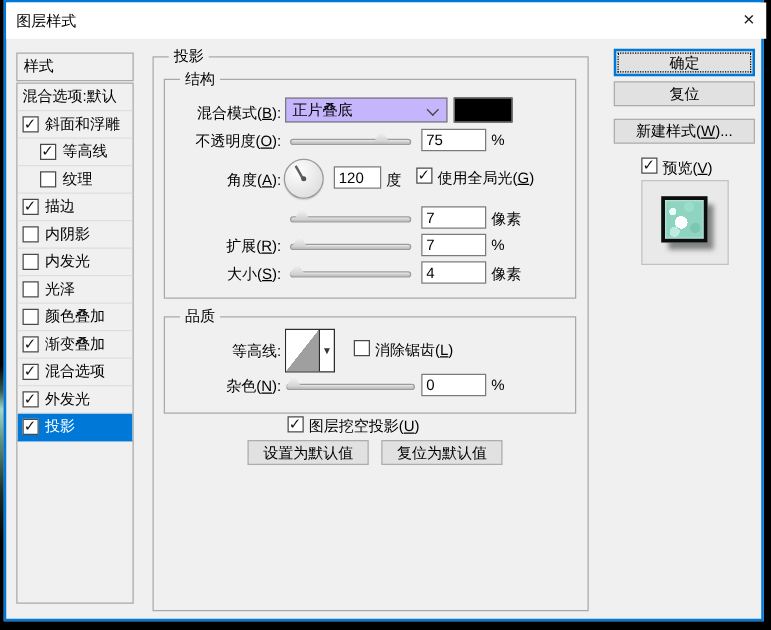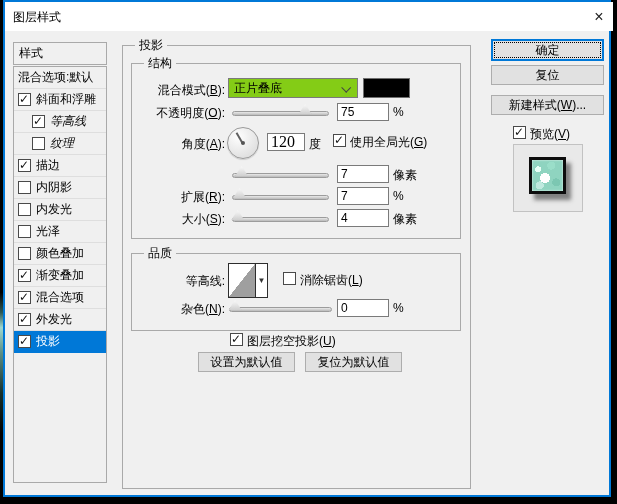--- a/index.html
+++ b/index.html
@@ -38,21 +38,21 @@
     background:#f0f0f0;
   }
   .styles-list {
     position:absolute; left:8px; top:64px; width:94px; height:417px;
     border:1px solid #a9a9a9; background:#f0f0f0; overflow:hidden;text-align:center;
   }
   .style-row {
     height:22px; display:flex; align-items:center; gap:5px;
     padding:0 3px 0 4px; border-bottom:1px solid #dedede;
   }
-  .style-row.indent { padding-left:18px;font-style:italic; }
+  .style-row.indent { padding-left:18px; }
   .style-row.selected { background:#0078d7; color:#fff; border-bottom-color:#0078d7; }
 
   .cb {
     position:relative; width:13px; height:13px; background:#fff;
     border:1px solid #494949; flex:none;
   }
   .cb.checked::after {
     content:"✓"; position:absolute; left:0px; top:-2px;
     font-size:12px; font-weight:bold; color:#111;
   }
@@ -67,21 +67,21 @@
   .box-main      { left:117px; top:43px;  width:349px; height:444px; }
   .box-structure { left:126px; top:61px;  width:330px; height:176px; }
   .box-quality   { left:126px; top:251px; width:330px; height:78px;  }
 
   
   .field-label { position:absolute; left:126px; width:94px; text-align:right; white-space:nowrap; }
   .unit { position:absolute; left:388px; white-space:nowrap; }
 
   .combo {
     position:absolute; left:223px; top:76px; width:130px; height:20px;
-    background:#84cc16; border:1px solid #7a7a7a;
+    background:#c4b5fd; border:1px solid #7a7a7a;
     display:flex; align-items:center; padding-left:5px;
   }
   .combo .chev {
     position:absolute; right:8px; top:6px; width:7px; height:7px;
     border-right:1.4px solid #444; border-bottom:1.4px solid #444;
     transform:rotate(45deg) translateY(-1px);
   }
   .swatch {
     position:absolute; left:358px; top:76px; width:47px; height:20px;
     border:1px solid #6f6f6f;
@@ -106,22 +106,22 @@
   .dial {
     position:absolute; left:222px; top:125px; width:32px; height:32px; border-radius:50%;
     background:radial-gradient(circle at 35% 30%, #fefefe, #d6d6d6);
     border:1px solid #9a9a9a; box-shadow:0 1px 1px rgba(0,0,0,.15);
   }
   .needle { position:absolute; left:50%; top:50%; width:13px; height:2px; background:#606060;
             transform-origin:0 50%; }
   .hub { position:absolute; left:50%; top:50%; width:4px; height:4px; background:#555;
          border-radius:50%; transform:translate(-50%,-50%); }
   .angle-input { position:absolute; left:262px; top:131px; width:38px; height:18px;
-    background:#fff; border:1px solid #7a7a7a; padding:0 3px; font-size:16px;
-    font-family:Liberation Serif, serif; }
+    background:#fff; border:1px solid #7a7a7a; padding:0 3px; font-size:12px;
+    font-family:Liberation Sans, sans-serif; }
 
   .check-abs { position:absolute; }
   .check-label { position:absolute; white-space:nowrap; }
 
   .contour-picker {
     position:absolute; left:223px; top:261px; width:40px; height:35px;
     background:#fff; border:1px solid #2d2d2d; display:flex;
   }
   .contour-thumb {
     width:27px; height:100%;

